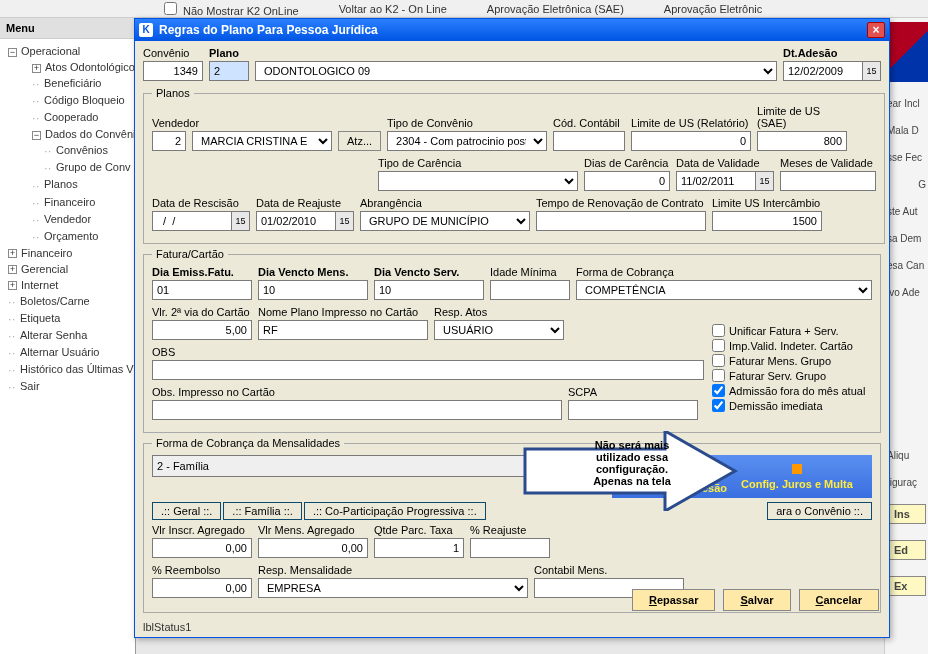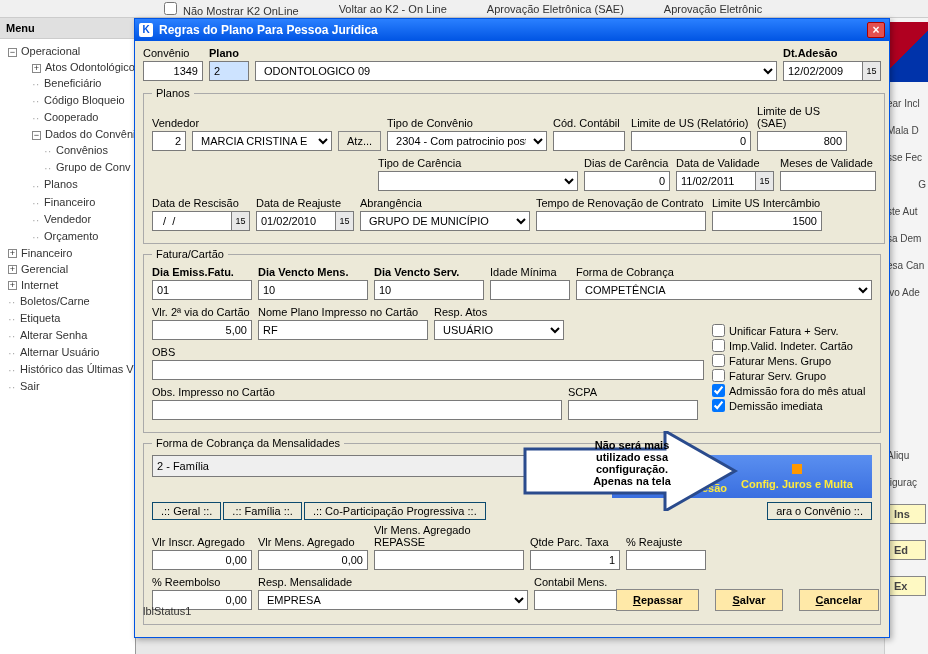--- a/index.html
+++ b/index.html
@@ -201,37 +201,37 @@
     color: #000;
     z-index: 51;
     pointer-events: none;
   }
 
   .bottom-buttons {
     position: absolute;
     bottom: 26px;
     right: 10px;
     display: flex;
-    gap: 16px;
+    gap: 8px;
     padding-left: 48px;
   }
   .btn-main {
     border: 1px solid #888;
     background: #ffe9a8;
     padding: 4px 16px;
     font-size: 11px;
     font-weight: bold;
     cursor: pointer;
     text-decoration: underline;
     text-decoration-color: transparent;
   }
   .btn-main::first-letter { text-decoration: underline; }
   .status {
     position: absolute;
-    bottom: 20px; left: 8px;
+    bottom: 4px; left: 8px;
     font-size: 11px;
     color: #333;
   }
 
   .right-bg {
     position: absolute;
     top: 18px; right: 0;
     width: 44px;
     height: 636px;
     background: #f4f4f4;
@@ -531,24 +531,20 @@
       </div>
       <div class="row">
         <div class="field" style="width:100px">
             <label>Vlr Inscr. Agregado</label>
             <input class="right" value="0,00" style="">
           </div>
         <div class="field" style="width:110px">
             <label>Vlr Mens. Agregado</label>
             <input class="right" value="0,00" style="">
           </div>
-        <div class="field" style="width:150px">
-            <label>Vlr Mens. Agregado REPASSE</label>
-            <input class="right" value="" style="">
-          </div>
         <div class="field" style="width:90px">
             <label>Qtde Parc. Taxa</label>
             <input class="right" value="1" style="">
           </div>
         <div class="field" style="width:80px">
             <label>% Reajuste</label>
             <input value="" style="">
           </div>
       </div>
       <div class="row">

